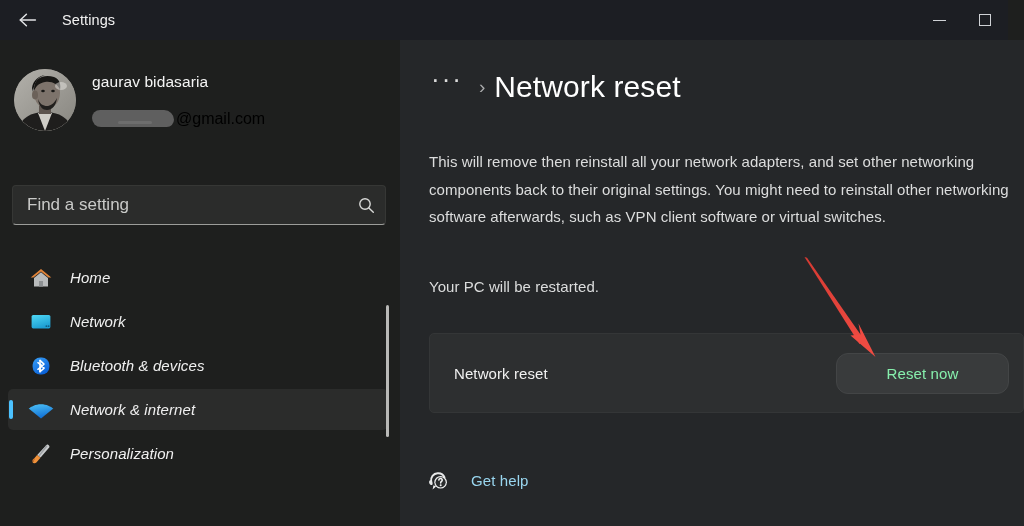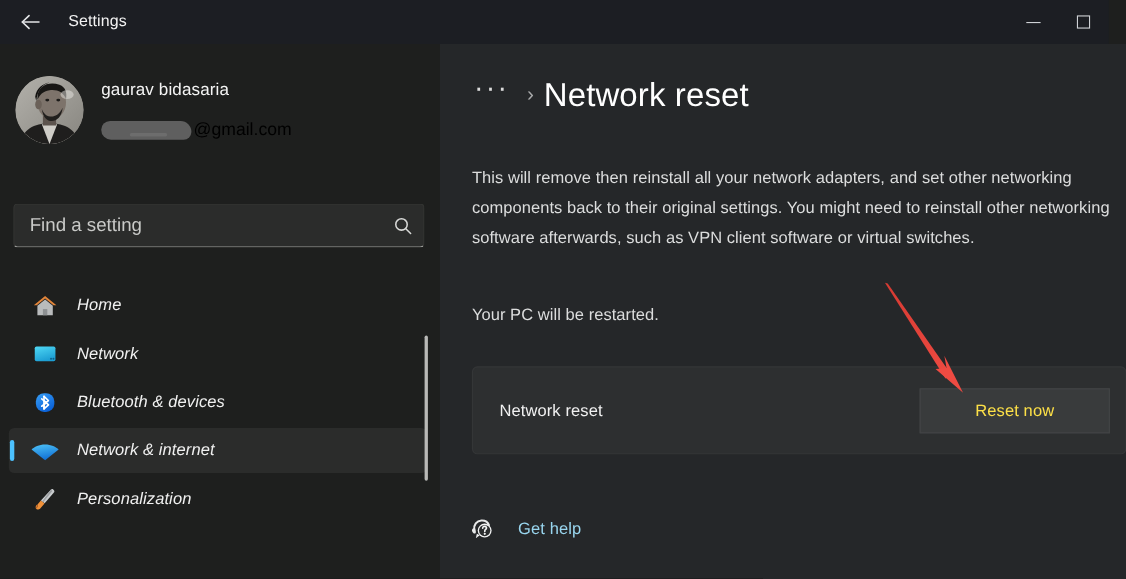--- a/index.html
+++ b/index.html
@@ -207,22 +207,22 @@
   #reset-card-label {
     margin-left: 24px;
     font-size: 15px; color: #f1f1f1;
     letter-spacing: .1px;
   }
   #reset-now-btn {
     position: absolute; right: 14px; top: 19px;
     width: 173px; height: 41px;
     background: #393b3c;
     border: 1px solid #434546;
-    border-radius: 0;
-    color: #fde047;
+    border-radius: 12px;
+    color: #86efac;
     font-family: "Liberation Sans", sans-serif;
     font-size: 15px; letter-spacing: .1px;
     cursor: pointer;
   }
 
   
   #get-help-row {
     position: absolute; left: 25px; top: 425px;
     display: flex; align-items: center;
     cursor: pointer;

